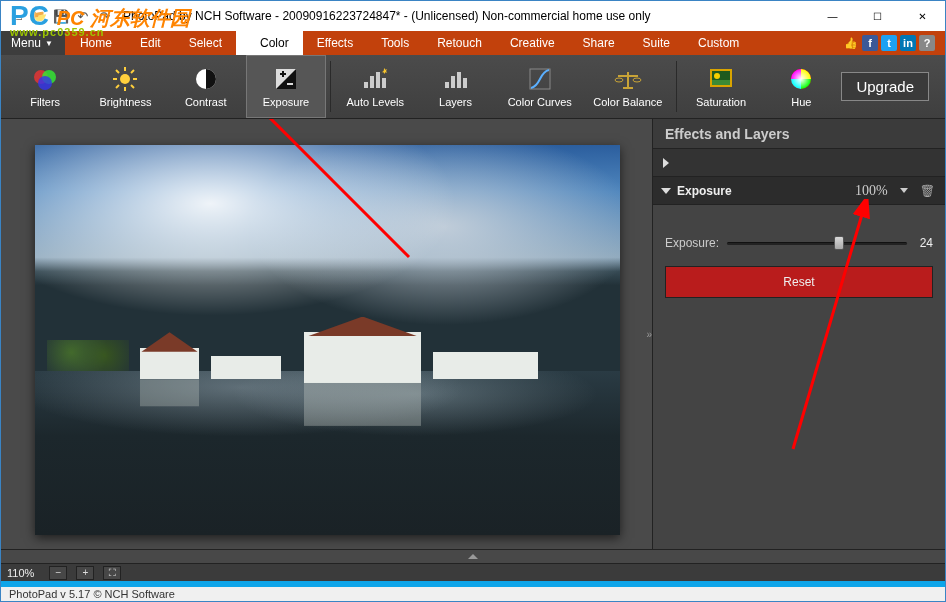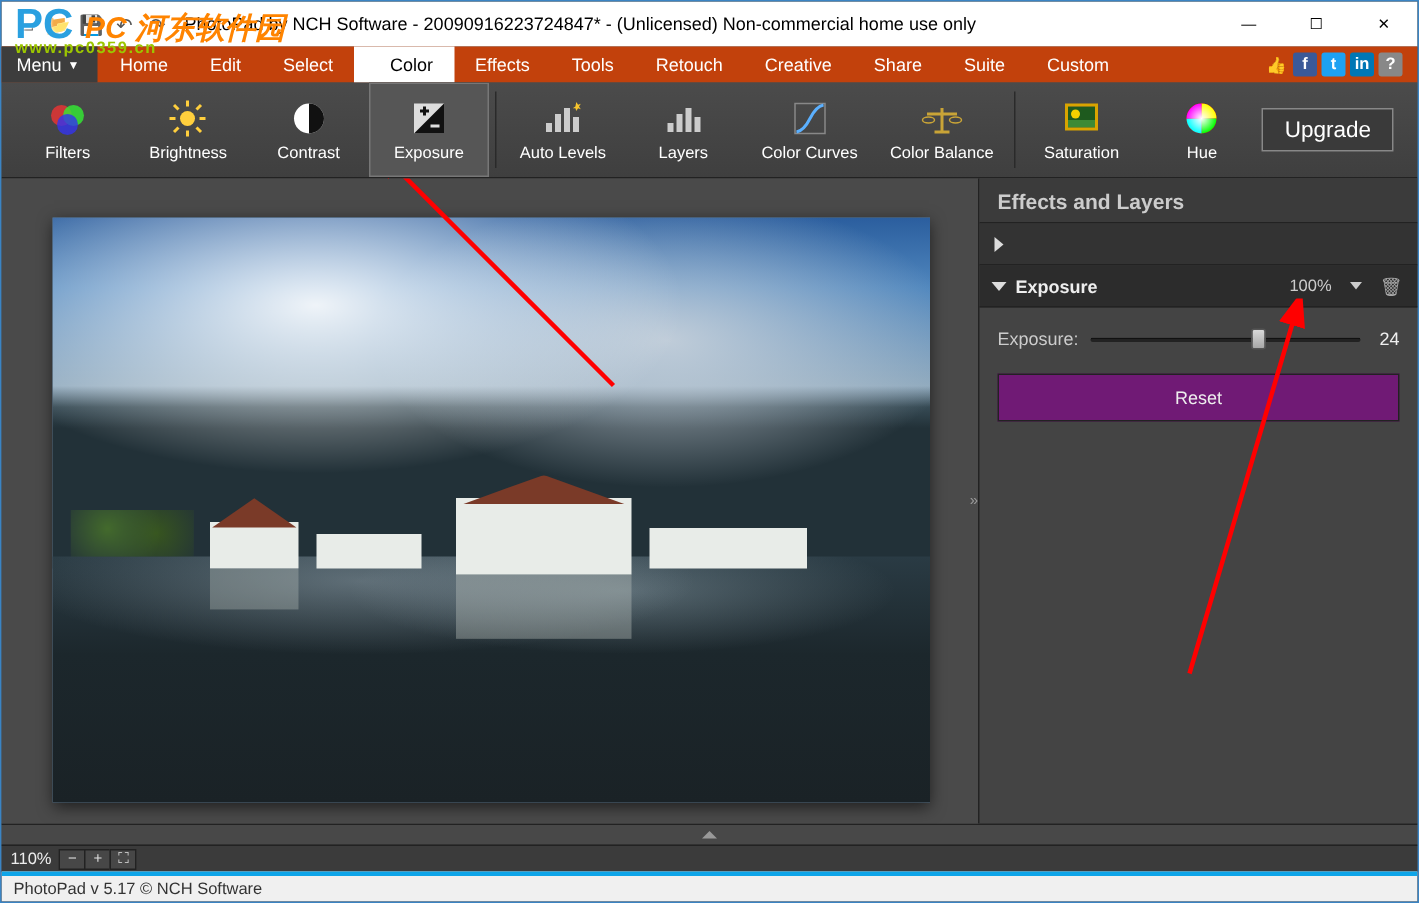--- a/index.html
+++ b/index.html
@@ -70,42 +70,42 @@
   .arrow{position:absolute;pointer-events:none;}
 
   
   .sidepanel { width:293px; background:#444; border-left:1px solid #222; display:flex; flex-direction:column; color:#ddd; font-size:12px;}
   .sp-header{height:30px;background:#3b3b3b;border-bottom:1px solid #222;display:flex;align-items:center;padding:0 12px;font-weight:600;color:#ccc;font-size:14px;}
   .sp-row{height:28px;background:#333;border-bottom:1px solid #222;display:flex;align-items:center;padding:0 10px;gap:8px;}
   .sp-row.exp{background:#2c2c2c;}
   .sp-row .tri{width:0;height:0;border-top:5px solid transparent;border-bottom:5px solid transparent;border-left:6px solid #ddd;}
   .sp-row .tri.down{transform:rotate(90deg);}
   .sp-row .lbl{flex:1;font-weight:bold;color:#eee;}
-  .sp-row .pct{color:#ccc;font-size:11px;}
+  .sp-row .pct{color:#ccc;font-size:14px;font-family:Liberation Serif, serif;}
   .sp-row .del{color:#aaa;font-size:12px;}
   .sp-row .tinytri{width:0;height:0;border-left:4px solid transparent;border-right:4px solid transparent;border-top:5px solid #ccc;margin:0 4px;}
   .sp-body{padding:14px 12px 10px;}
-  .slider-row{display:flex;align-items:center;gap:2px;margin-bottom:16px;}
+  .slider-row{display:flex;align-items:center;gap:2px;margin-bottom:16px;margin-top:17px;}
   .slider-row .sl-label{width:60px;color:#ccc;}
   .slider-track{flex:1;position:relative;height:14px;}
   .slider-track .track{position:absolute;left:0;right:0;top:6px;height:3px;background:#222;border-radius:2px;border-top:1px solid #111;}
   .slider-thumb{position:absolute;top:0;width:10px;height:14px;background:linear-gradient(#d9d9d9,#a8a8a8);border:1px solid #555;border-radius:2px;transform:translateX(-50%);}
   .sl-val{width:24px;text-align:right;color:#eee;}
-  .reset-btn{width:100%;height:32px;background:#701a75;border:1px solid #222;color:#eee;font-size:12px;}
+  .reset-btn{width:100%;height:32px;background:#b91c1c;border:1px solid #222;color:#eee;font-size:12px;}
 
   
   .split-edge{position:absolute;right:0;top:50%;transform:translateY(-50%);color:#999;font-size:10px;}
 
   
   .bottom-collapse{height:14px;background:#484848;border-top:1px solid #222;display:flex;align-items:center;justify-content:center;color:#999;}
   .bottom-collapse .tri-up{width:0;height:0;border-left:5px solid transparent;border-right:5px solid transparent;border-bottom:5px solid #999;}
-  .zoombar{height:18px;background:#3b3b3b;border-top:1px solid #222;display:flex;align-items:center;color:#eee;font-size:11px;padding:0 6px;gap:0;}
+  .zoombar{height:18px;background:#3b3b3b;border-top:1px solid #222;display:flex;align-items:center;color:#eee;font-size:11px;padding:0 6px;gap:10px;}
   .zoombar .zb{width:18px;height:14px;border:1px solid #222;background:#474747;display:flex;align-items:center;justify-content:center;color:#ddd;margin-left:-1px;font-size:10px;}
   .zoombar .zoom{padding:0 6px 0 0;}
-  .statusbar{height:20px;background:#f0f0f0;border-top:3px solid #0ea5e9;display:flex;align-items:center;font-size:11px;color:#333;padding:0 8px;}
+  .statusbar{height:20px;background:#f0f0f0;border-top:6px solid #0ea5e9;display:flex;align-items:center;font-size:11px;color:#333;padding:0 8px;}
 </style>
 </head>
 <body>
 
 <div class="watermark">
   <span class="wm1">PC</span> <span class="wm2">PC 河东软件园</span>
   <span class="wm3">www.pc0359.cn</span>
 </div>
 
 <div class="titlebar">

